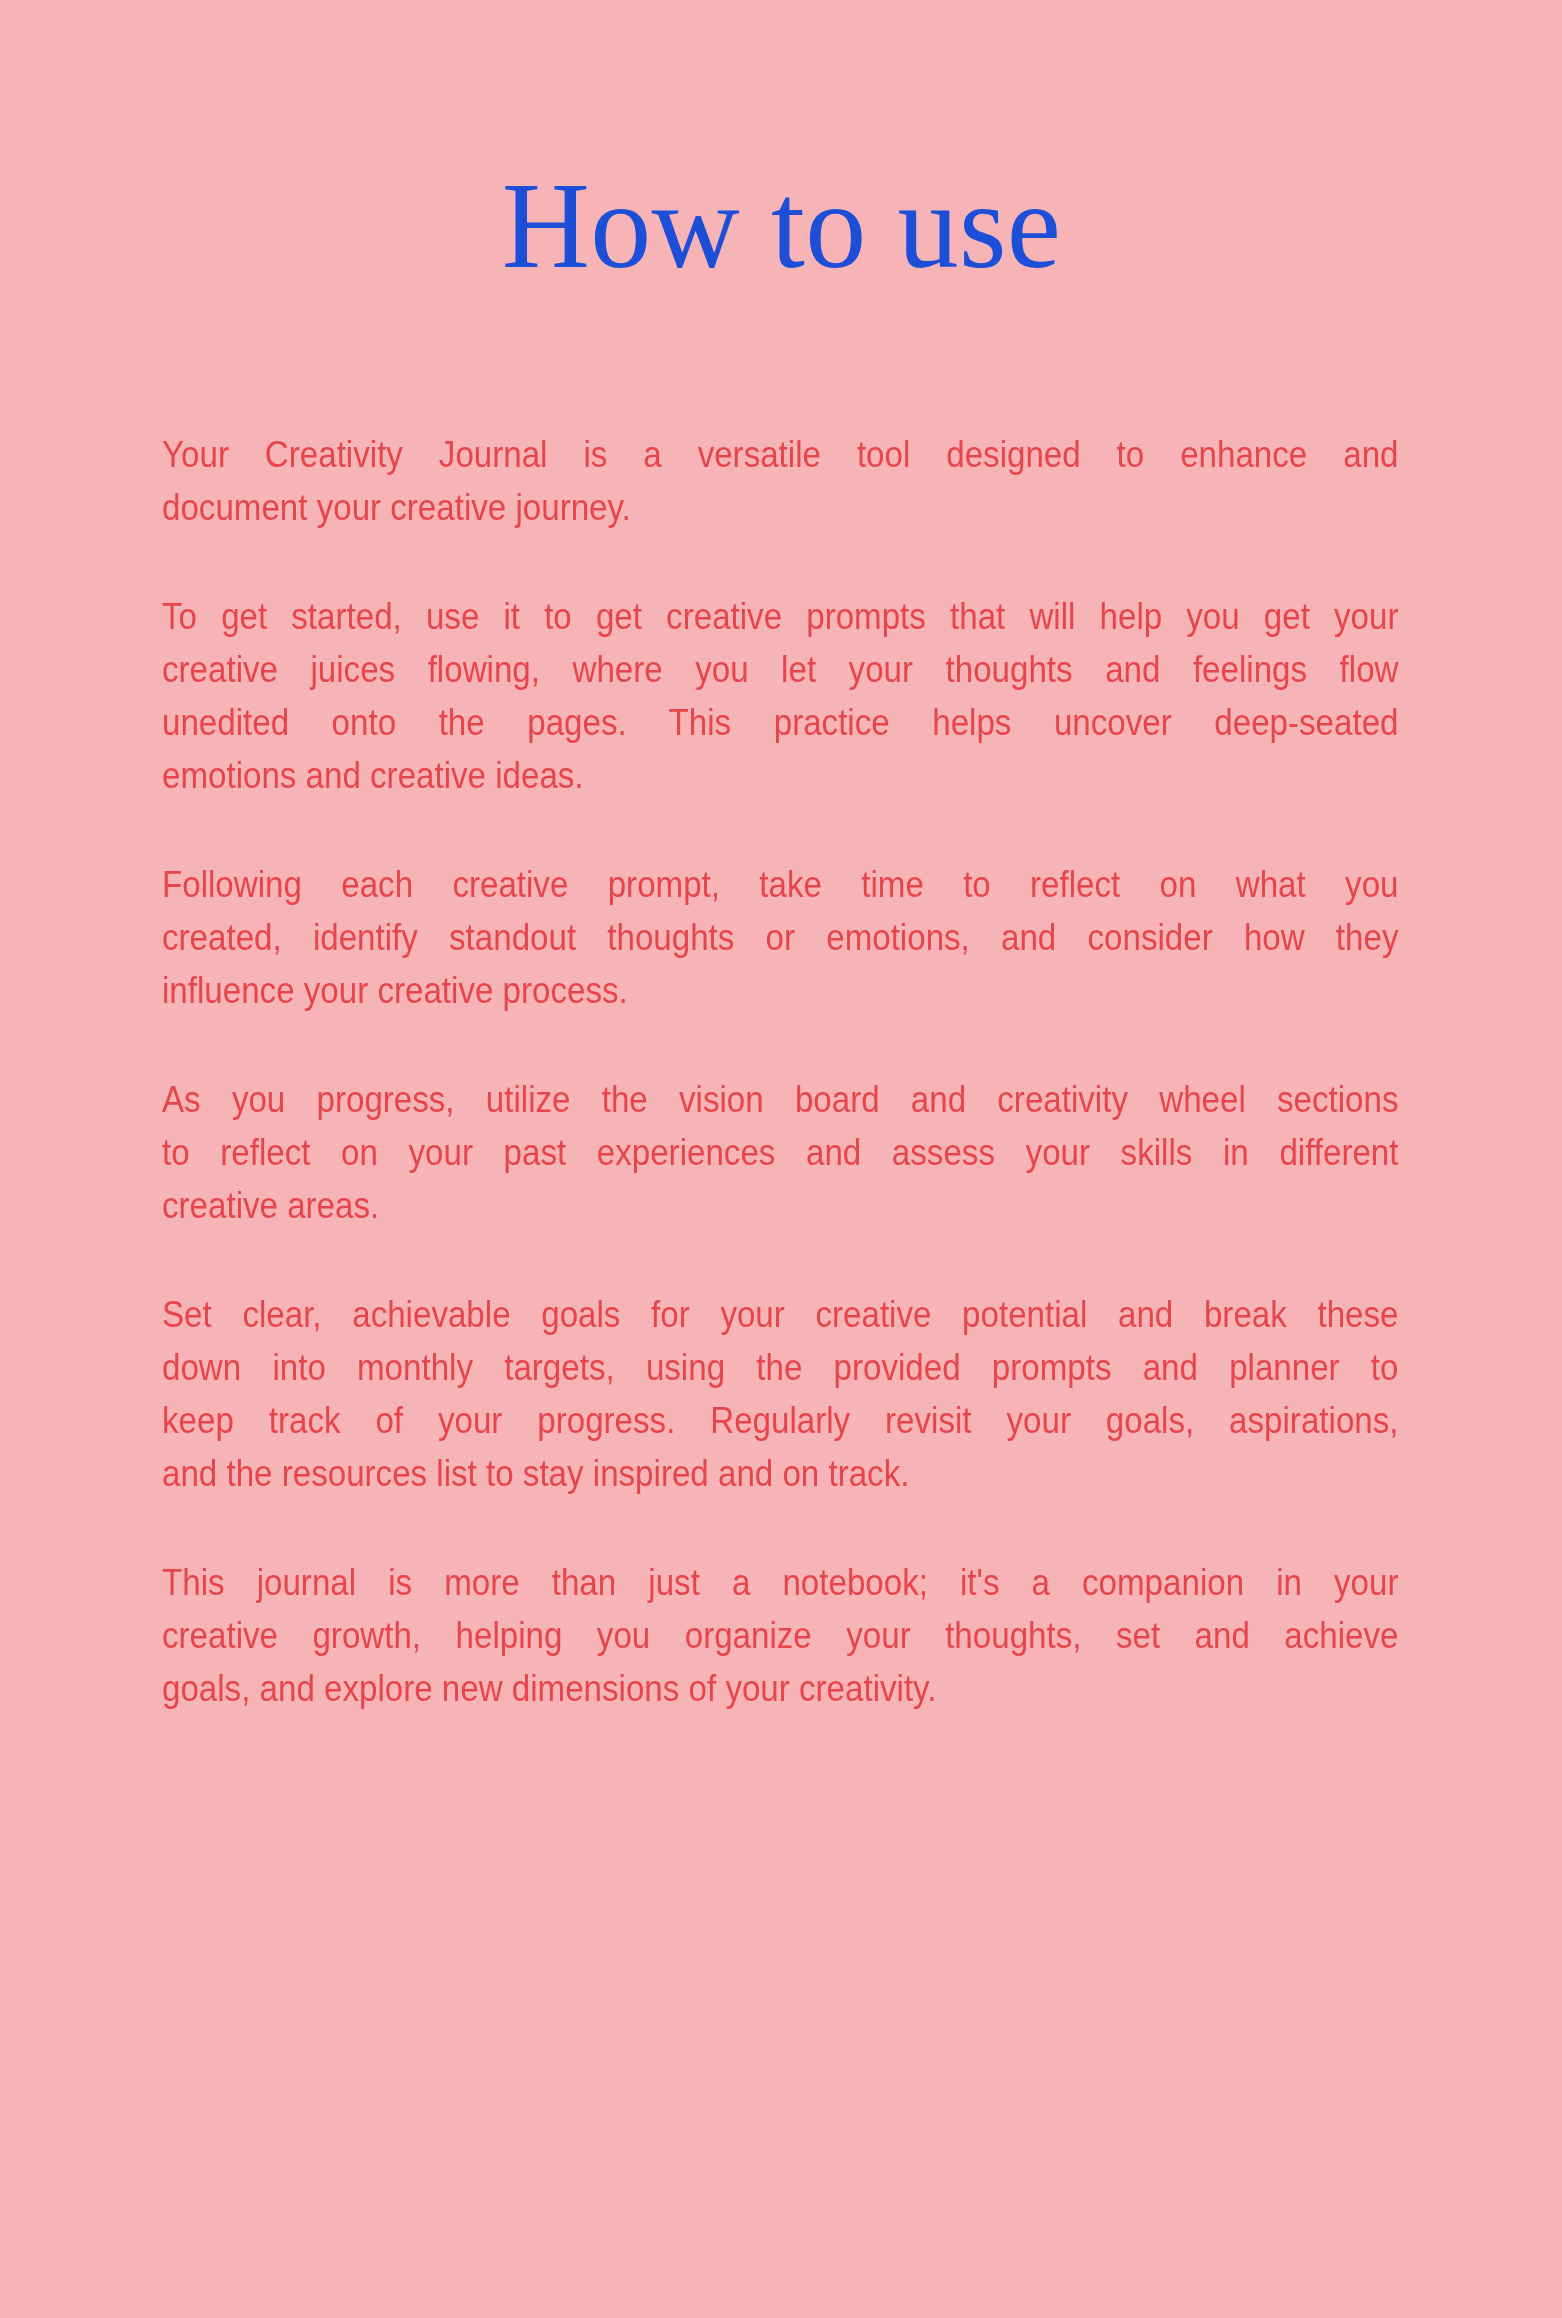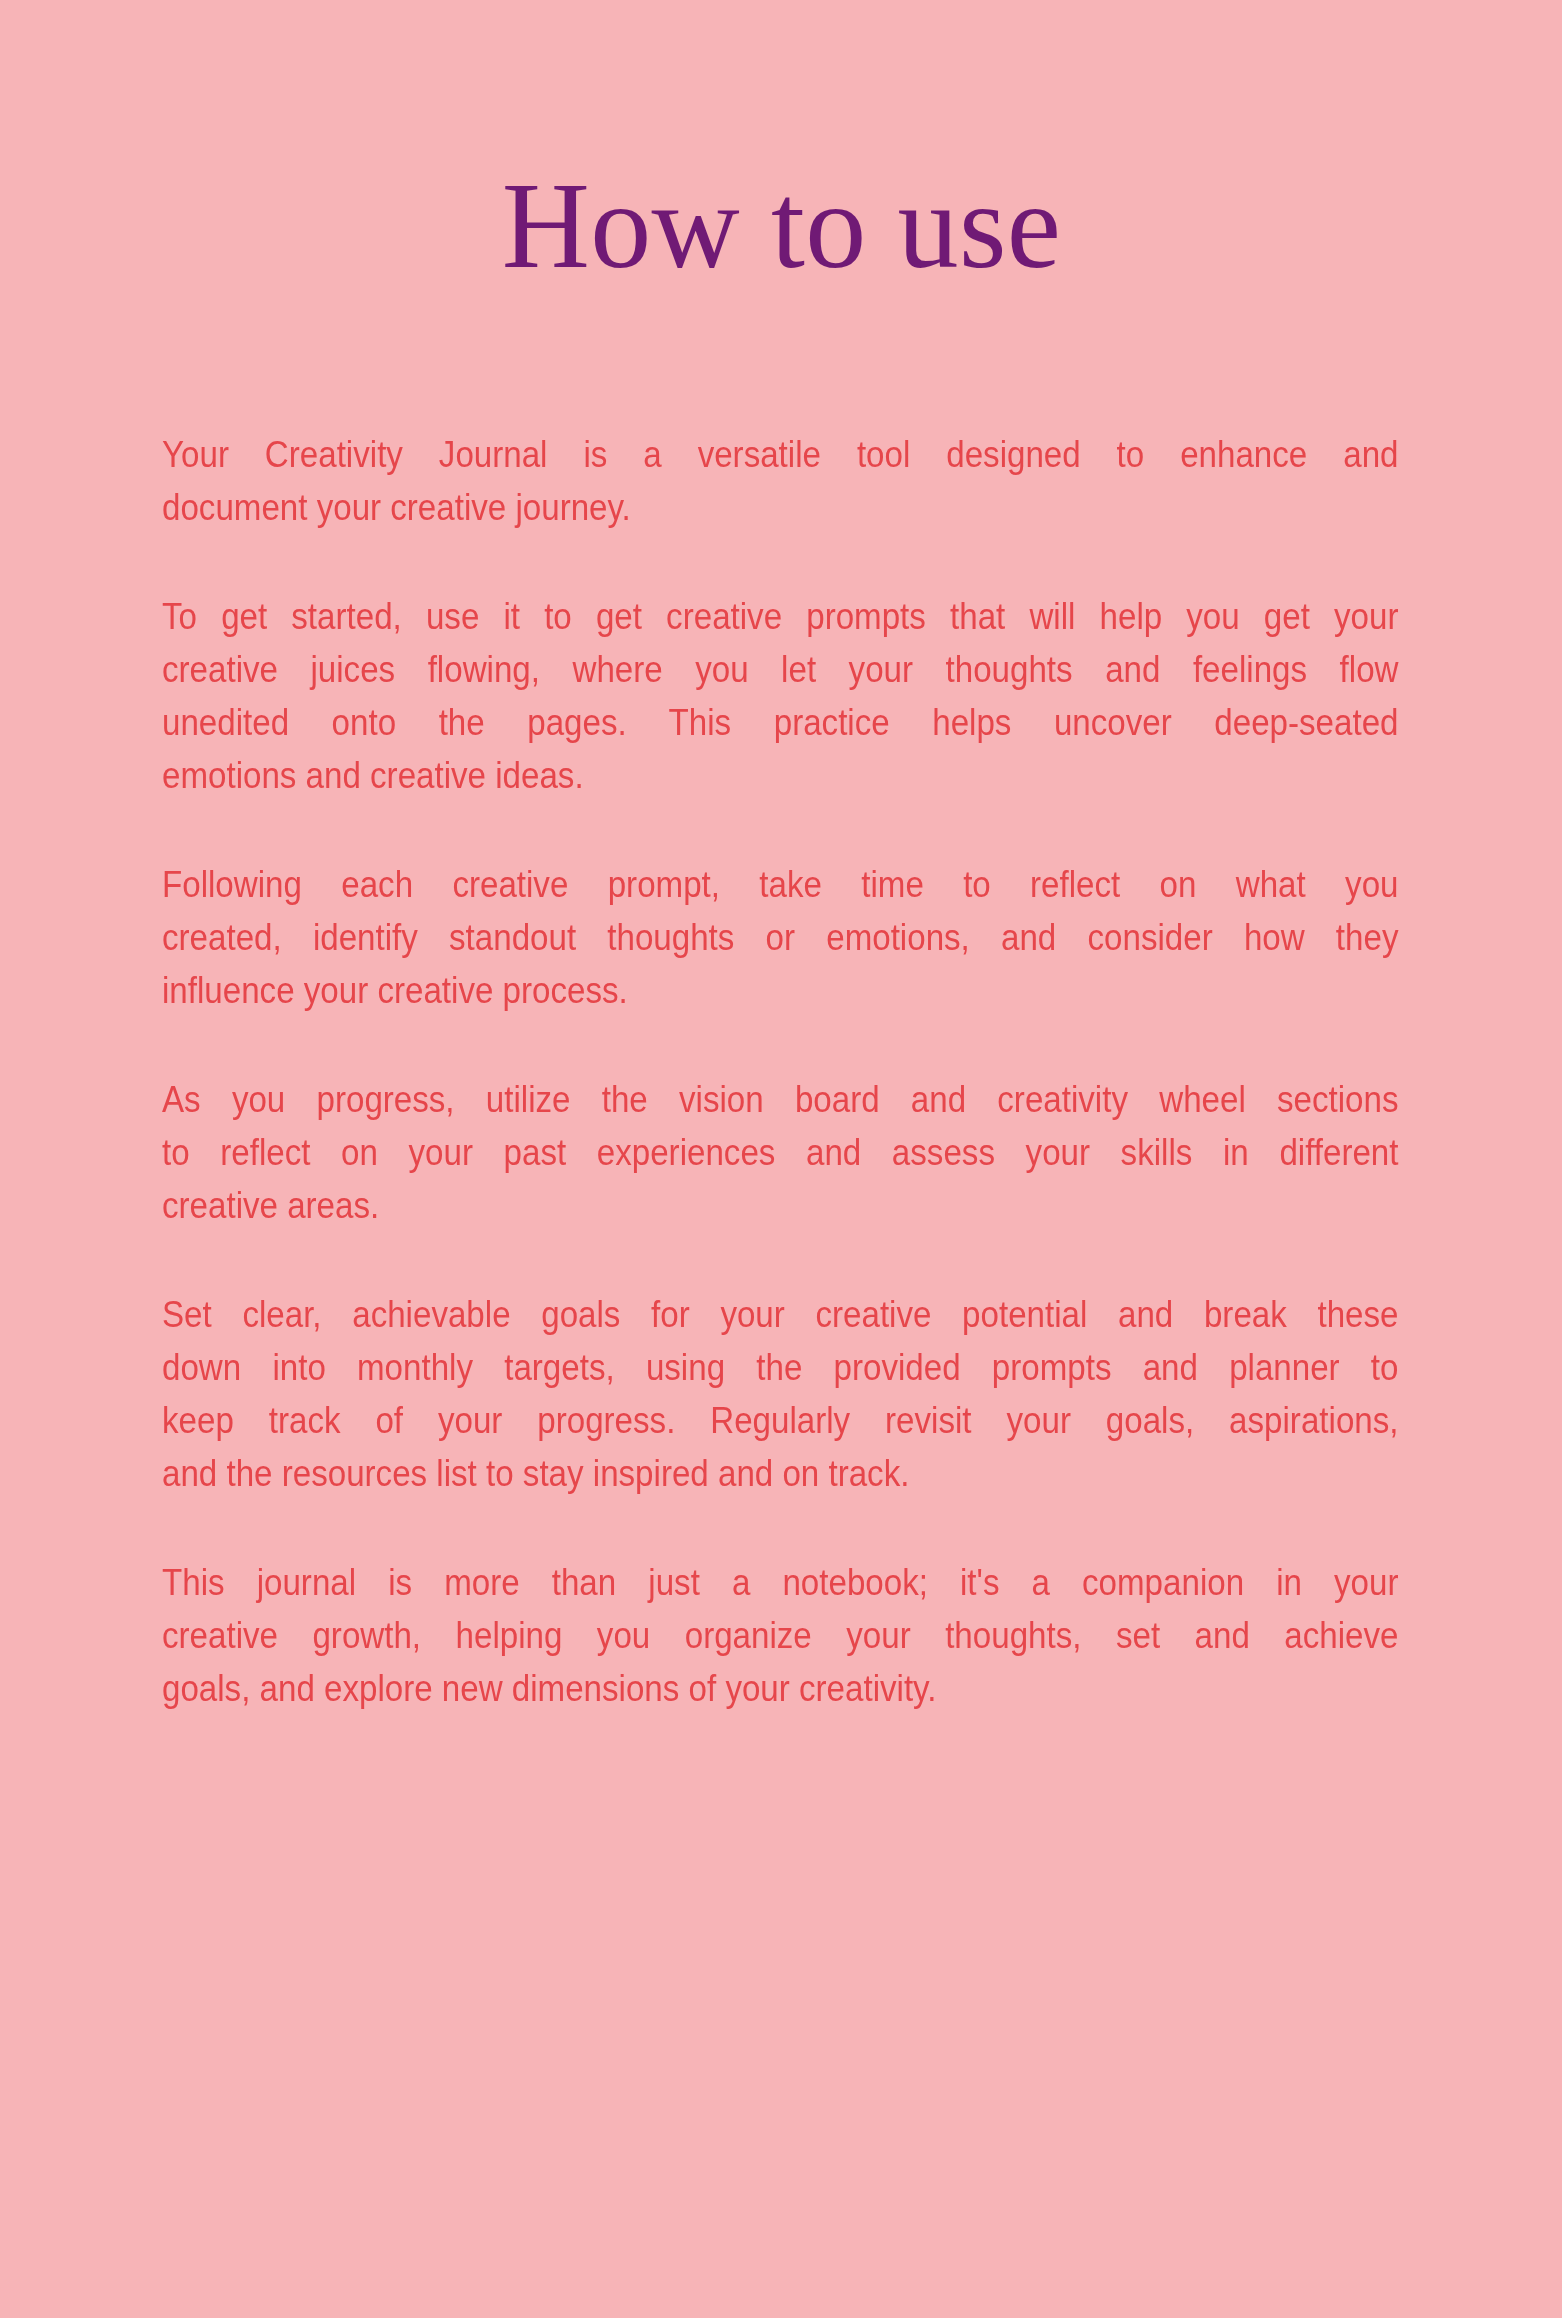--- a/index.html
+++ b/index.html
@@ -26,21 +26,21 @@
       left: 0;
       top: 165px;
       width: 1563px;
       margin: 0;
       text-align: center;
       font-family: "Liberation Serif", "DejaVu Serif", serif;
       font-weight: normal;
       font-size: 122px;
       line-height: 122px;
       letter-spacing: 0.4px;
-      color: #701a75;
+      color: #1d4ed8;
     }
     .body-text {
       position: absolute;
       left: 162px;
       top: 428px;
       width: 1344px;               
       transform: scaleX(0.92);
       transform-origin: 0 0;
       font-family: "Liberation Sans", "DejaVu Sans", sans-serif;
       font-size: 36px;

